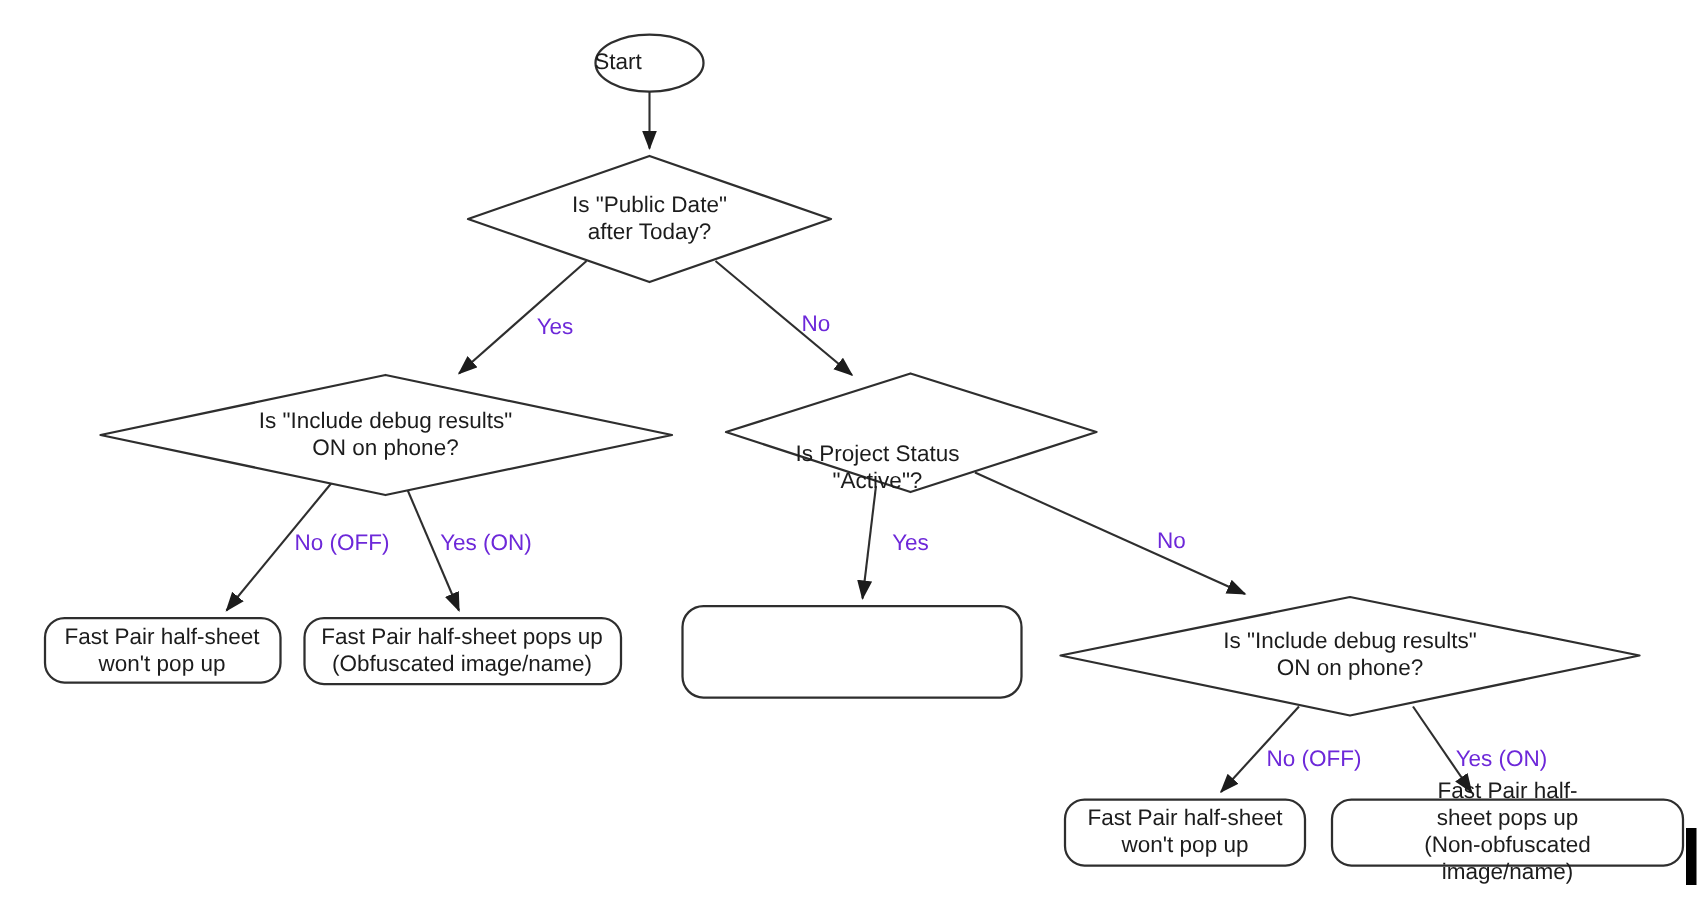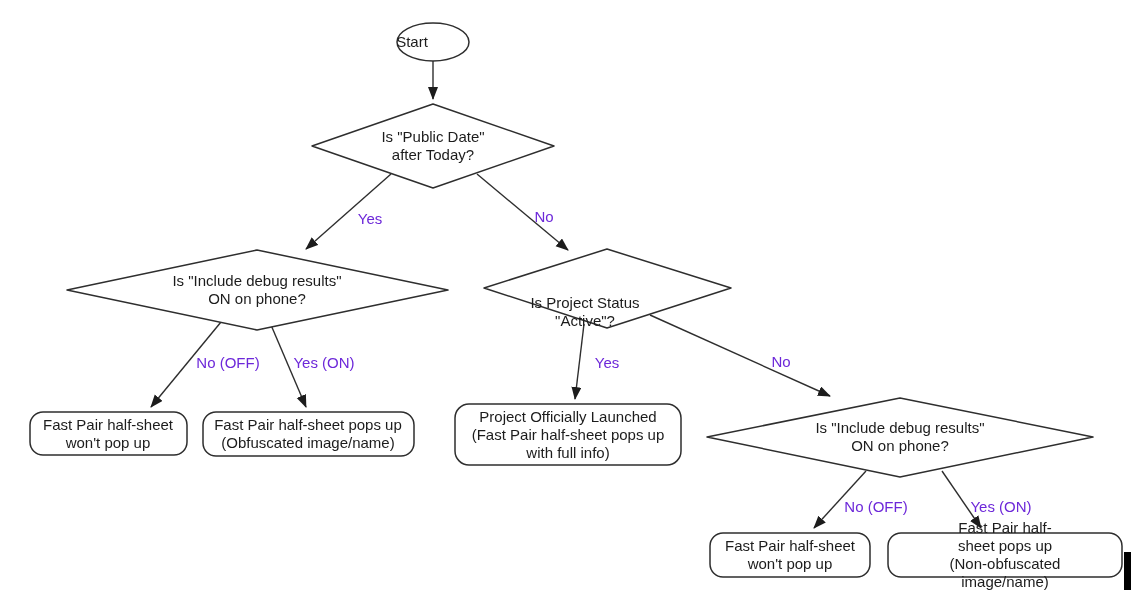--- a/index.html
+++ b/index.html
@@ -95,23 +95,20 @@
   <div class="label" style="left:257px; top:290px;">Is "Include debug results"
 ON on phone?</div>
   <div class="label" style="left:585px; top:288px;margin-top:24px;">Is Project Status
 "Active"?</div>
   <div class="label" style="left:900px; top:437px;">Is "Include debug results"
 ON on phone?</div>
   <div class="label" style="left:108px; top:434px;">Fast Pair half-sheet
 won't pop up</div>
   <div class="label" style="left:308px; top:434px;">Fast Pair half-sheet pops up
 (Obfuscated image/name)</div>
-  <div class="label" style="left:568px; top:435px;">Project Officially Launched
-(Fast Pair half-sheet pops up
-with full info)</div>
   <div class="label" style="left:790px; top:555px;">Fast Pair half-sheet
 won't pop up</div>
   <div class="label" style="left:1005px; top:555px;">Fast Pair half-sheet pops up
 (Non-obfuscated image/name)</div>
 
   <div class="edge-label" style="left:370px; top:218px;">Yes</div>
   <div class="edge-label" style="left:544px; top:216px;">No</div>
   <div class="edge-label" style="left:228px; top:362px;">No (OFF)</div>
   <div class="edge-label" style="left:324px; top:362px;">Yes (ON)</div>
   <div class="edge-label" style="left:607px; top:362px;">Yes</div>

